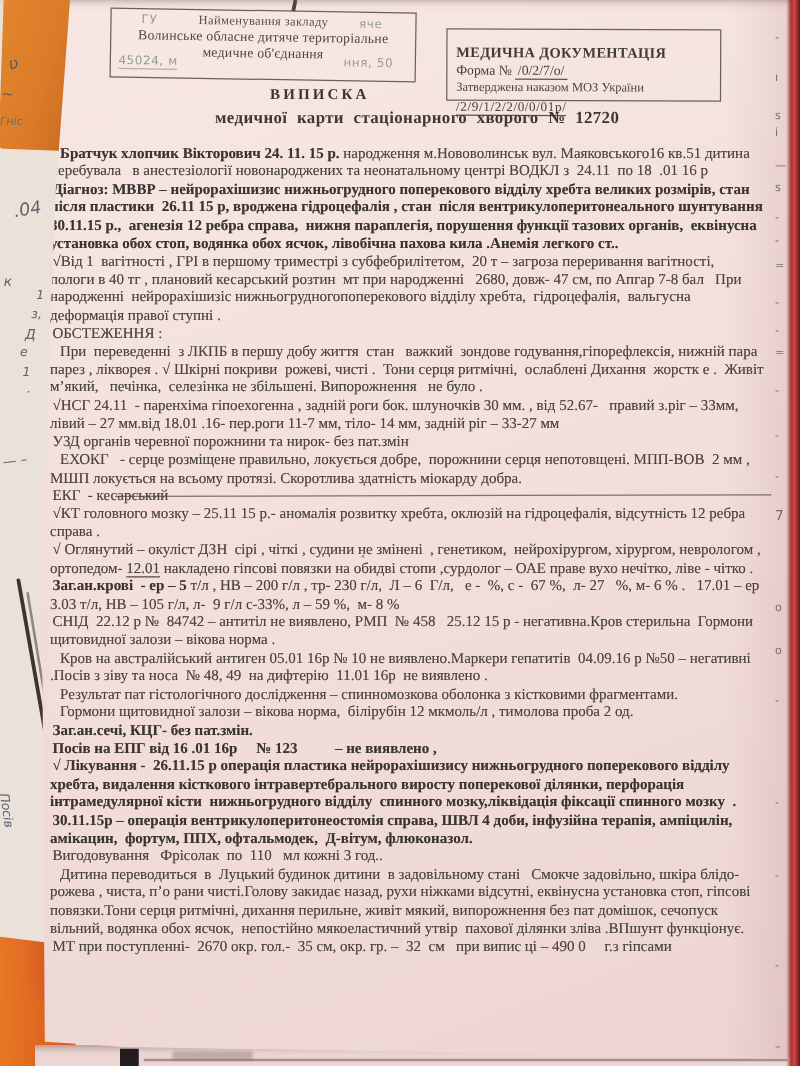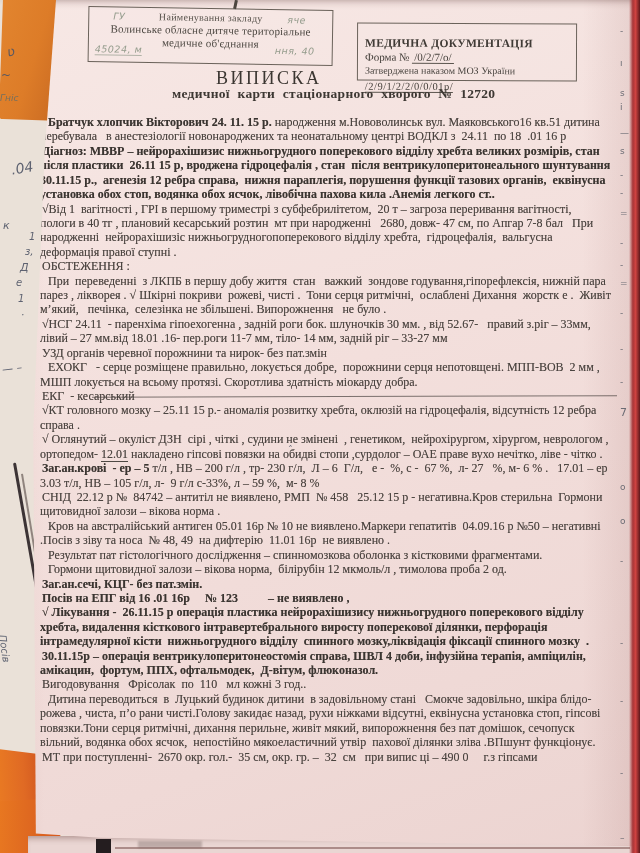--- a/index.html
+++ b/index.html
@@ -48,25 +48,25 @@
   .hbox{position:absolute;border:1px solid #6a625a;background:rgba(255,255,255,.04)}
   .hbox.left{left:88px;top:8px;width:243px;height:54px;transform:rotate(.9deg);text-align:center}
   .hbox.right{left:357px;top:23px;width:220px;height:58px;transform:rotate(.2deg);padding:13px 7px;box-sizing:border-box}
   .cap{font-size:10px;color:#57524b;margin-top:3px;letter-spacing:.3px}
   .org{font-size:11px;color:#4d4842;margin-top:1px;letter-spacing:.2px}
   .mdoc{font-size:11.5px;font-weight:bold;color:#403b36;letter-spacing:.3px}
   .fline{font-size:11px;color:#443f3a;margin-top:2px}
   .fline .u{border-bottom:1px solid #5b554e;padding:0 2px}
   .aline{font-size:10px;color:#4a4540;margin-top:2px}
   .oline{font-size:10.5px;color:#443f3a;margin-top:1px;border-bottom:1px solid #5b554e;display:inline-block;letter-spacing:.5px}
-  .stamp{position:absolute;color:rgba(132,143,126,.85);font-size:9.5px;font-style:italic;
+  .stamp{position:absolute;color:rgba(132,143,126,.85);font-size:9.5px;
          font-family:"DejaVu Sans",sans-serif;letter-spacing:.5px;white-space:nowrap}
 
   
-  .title{position:absolute;left:216px;top:68px;font-size:18px;font-weight:normal;
+  .title{position:absolute;left:216px;top:68px;font-size:12px;font-weight:bold;
          letter-spacing:2.5px;color:#3b3631}
   .subtitle{position:absolute;left:172px;top:86px;font-size:13.5px;font-weight:bold;
          word-spacing:4px;letter-spacing:.3px;color:#3d3833;white-space:nowrap}
 
   
   .bodytext{position:absolute;left:40px;top:115px;width:573px;font-size:12px;
             line-height:14.42px;color:#4a4440;text-shadow:0 0 .5px rgba(90,75,70,.55)}
   .p{margin:0;white-space:pre-wrap;text-indent:8px}
   .p.nin{text-indent:2px}
   .p.bold{font-weight:bold;color:#3a3531}
@@ -99,21 +99,21 @@
 
 <div class="paper">
 
   <div class="hbox left">
     <div class="cap">Найменування закладу</div>
     <div class="org">Волинське обласне дитяче територіальне</div>
     <div class="org">медичне об'єднання</div>
     <span class="stamp" style="left:24px;top:3px">ГУ</span>
     <span class="stamp" style="left:198px;top:4px">яче</span>
     <span class="stamp" style="left:6px;top:36px;border-bottom:1px solid rgba(132,143,126,.6)">45024, м</span>
-    <span class="stamp" style="left:186px;top:35px">ння, 40</span>
+    <span class="stamp" style="left:186px;top:35px">ння, 50</span>
   </div>
 
   <div class="hbox right">
     <div class="mdoc">МЕДИЧНА ДОКУМЕНТАЦІЯ</div>
     <div class="fline"><span>Форма № </span><span class="u">/0/2/7/о/</span></div>
     <div class="aline">Затверджена наказом МОЗ України</div>
     <div class="oline">/2/9/1/2/2/0/0/01р/</div>
   </div>
 
   <div class="title">ВИПИСКА</div>

